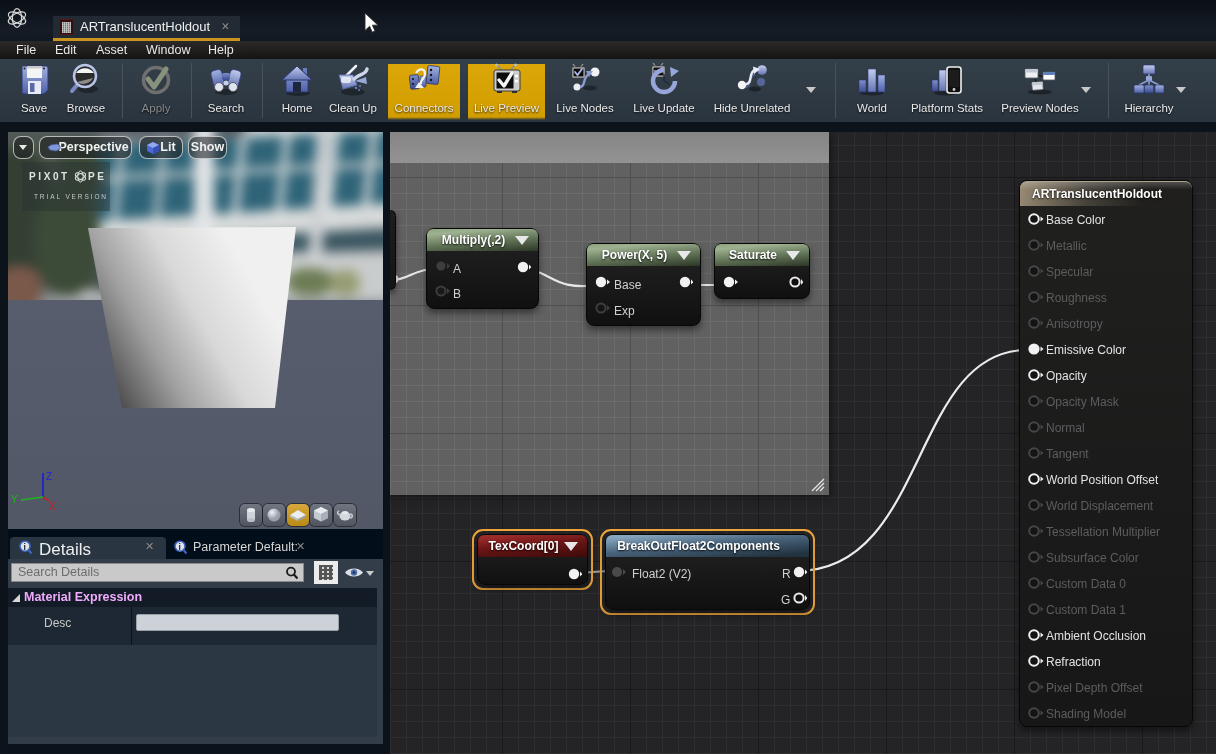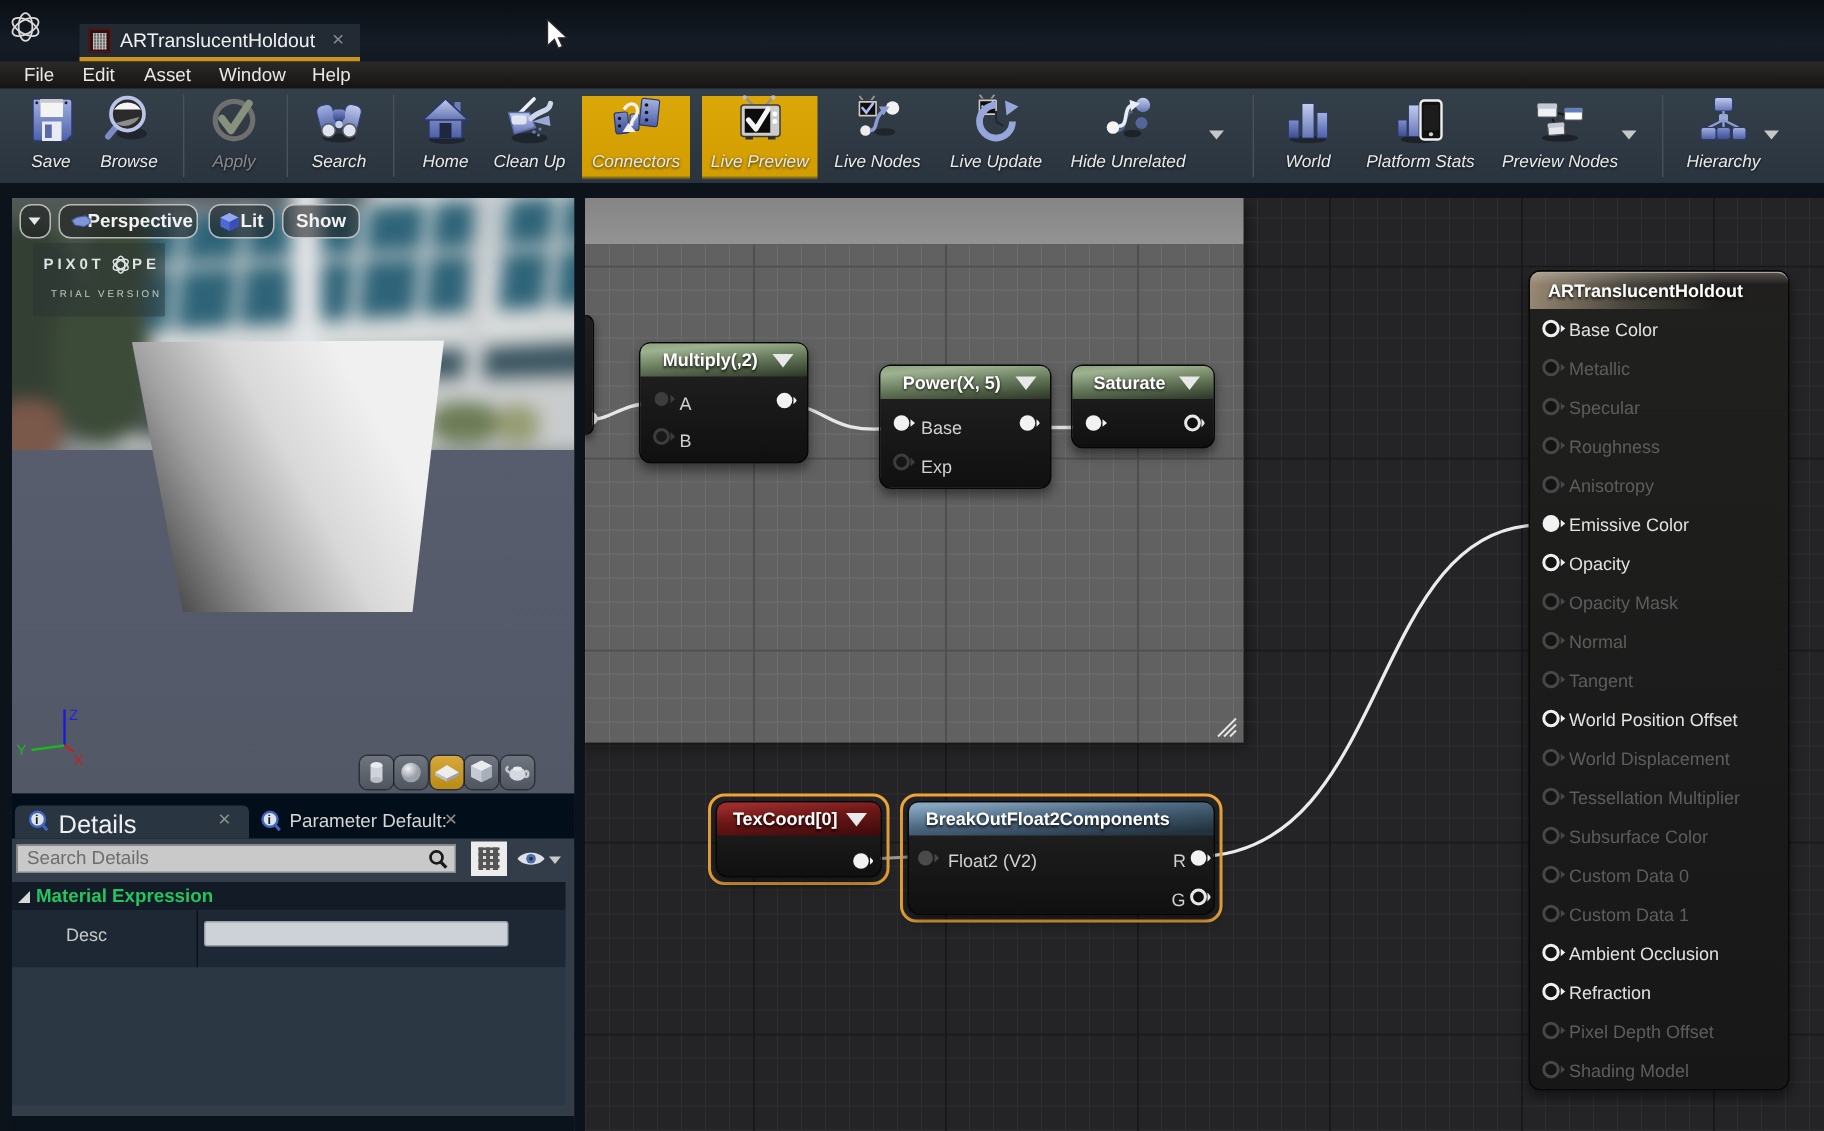--- a/index.html
+++ b/index.html
@@ -10,40 +10,40 @@
 
 #titlebar { left:0; top:0; width:1216px; height:42px; background:linear-gradient(#0a0f15,#151c26 70%,#121821); }
 #tab { left:53px; top:16px; width:187px; height:22px; background:#222a33; }
 #tabline { left:53px; top:38px; width:187px; height:3px; background:#c9951c; }
 #menubar { left:0; top:41px; width:1216px; height:18px; background:linear-gradient(#2b2a28,#151413); }
 .menuitem { position:absolute; top:2px; color:#e8e8e8; font-size:12.5px; }
 #toolbar { left:0; top:59px; width:1216px; height:63px; background:linear-gradient(#344049,#2a343f); }
 .tbsep { position:absolute; top:4px; width:1px; height:55px; background:#252b33; border-right:1px solid #4a515c; }
 .tbtn { position:absolute; top:0; height:63px; text-align:center; color:#e9e9e9; font-size:11.5px; }
 .tbtn .ic { position:absolute; left:50%; transform:translateX(-50%); top:4px; width:34px; height:34px; }
-.tbtn .lb { position:absolute; width:100%; top:43px; text-shadow:0 1px 2px rgba(0,0,0,.8);font-style:italic; }
+.tbtn .lb { position:absolute; width:100%; top:43px; text-shadow:0 1px 2px rgba(0,0,0,.8); }
 .tbtn.on { background:linear-gradient(transparent 0 5px, #dba607 5px 8px, #d29d00 58px, transparent 61px); }
 .tbtn.dis { color:#8a8a8a; }
 .caret { position:absolute; top:28px; width:0; height:0; border-left:5px solid transparent; border-right:5px solid transparent; border-top:6px solid #c7c7c7; }
 
 
 #viewport { left:8px; top:132px; width:375px; height:397px; overflow:hidden; background:#6b7183;text-decoration:underline; }
 #photo { position:absolute; left:-12px; top:-12px; width:399px; height:194px; filter:blur(6px); }
 #floor { position:absolute; left:0; top:168px; width:375px; height:229px; background:linear-gradient(#585d6e,#535867); }
 .vbtn { position:absolute; top:4px; height:23px; border:1.5px solid rgba(230,230,230,.75); border-radius:8px; background:rgba(25,28,30,.55); color:#f2f2f2; font-size:12.5px; font-weight:bold; line-height:20px; text-align:center; }
 #watermark { position:absolute; left:14px; top:30px; width:88px; height:49px; background:rgba(40,52,50,.45); color:#e6ebe9; }
 .shapebtn { position:absolute; top:372px; width:22px; height:22px; border-radius:5px; background:linear-gradient(#70767f,#4f555e); box-shadow:0 0 0 1px rgba(20,22,26,.6); }
 
 
 #detailsgap { left:8px; top:529px; width:375px; height:225px; background:#020e19; }
 #dtabs { left:8px; top:537px; width:375px; height:22px; background:#020e19; }
 .dtab { position:absolute; height:22px; color:#cfcfcf; font-size:12.5px; }
 #dbody { left:8px; top:559px; width:375px; height:195px; background:#333d4a; }
 #searchbox { position:absolute; left:3px; top:4px; width:293px; height:19px; background:#c9c9c9; border:1px solid #8a8a8a; color:#6d6d6d; font-size:12.5px; padding:1px 6px; }
-#mehdr { position:absolute; left:0px; top:29px; width:369px; height:19px; background:#121b26; color:#22c55e; font-weight:bold; font-size:12.5px; }
+#mehdr { position:absolute; left:0px; top:29px; width:369px; height:19px; background:#121b26; color:#f0abfc; font-weight:bold; font-size:12.5px; }
 #descrow { position:absolute; left:0px; top:48px; width:369px; height:38px; background:#1e2834; }
 
 
 #graph { left:383px; top:132px; width:833px; height:622px; overflow:hidden; background-color:#242426;
   background-image:
     linear-gradient(#19191b 1.5px, transparent 1.5px),
     linear-gradient(90deg,#19191b 1.5px, transparent 1.5px),
     linear-gradient(#2e2e30 1px, transparent 1px),
     linear-gradient(90deg,#2e2e30 1px, transparent 1px);
   background-size:128px 128px,128px 128px,16px 16px,16px 16px;
@@ -361,21 +361,21 @@
           <path d="M1,4 L4,2 L10,1 L13,3 L13,6 L9,8 L3,7 Z" fill="#7f96d8" stroke="#4d5fa8" stroke-width="0.8"></path>
         </svg>
     </div>
     <div class="vbtn" style="left:131px;width:44px;padding-left:14px">Lit
       <svg class="abs" style="left:6px;top:4px" width="14" height="14" viewBox="0 0 14 14">
           <path d="M7,1 L13,4 L13,10 L7,13 L1,10 L1,4 Z" fill="#4f68d8"></path>
           <path d="M7,1 L13,4 L7,7 L1,4 Z" fill="#93a6ee"></path>
           <path d="M7,7 L13,4 L13,10 L7,13 Z" fill="#3a4fb4"></path>
         </svg>
     </div>
-    <div class="vbtn" style="left:180px;width:52px">Show</div>
+    <div class="vbtn" style="left:180px;width:39px">Show</div>
     <div id="watermark">
       <div class="abs" style="left:7px;top:9px;font-size:10px;font-weight:bold;letter-spacing:2.6px;color:#dde3e1;white-space:nowrap">PIX0T</div>
       <svg class="abs" style="left:52px;top:8px" width="13" height="13" viewBox="0 0 13 13">
           <g fill="none" stroke="#dde3e1" stroke-width="1">
             <ellipse cx="6.5" cy="6.5" rx="5.6" ry="2.7" transform="rotate(-30 6.5 6.5)"></ellipse>
             <ellipse cx="6.5" cy="6.5" rx="5.6" ry="2.7" transform="rotate(30 6.5 6.5)"></ellipse>
             <ellipse cx="6.5" cy="6.5" rx="2.7" ry="5.6"></ellipse>
           </g>
         </svg>
       <div class="abs" style="left:66px;top:9px;font-size:10px;font-weight:bold;letter-spacing:2.6px;color:#dde3e1;white-space:nowrap">PE</div>

